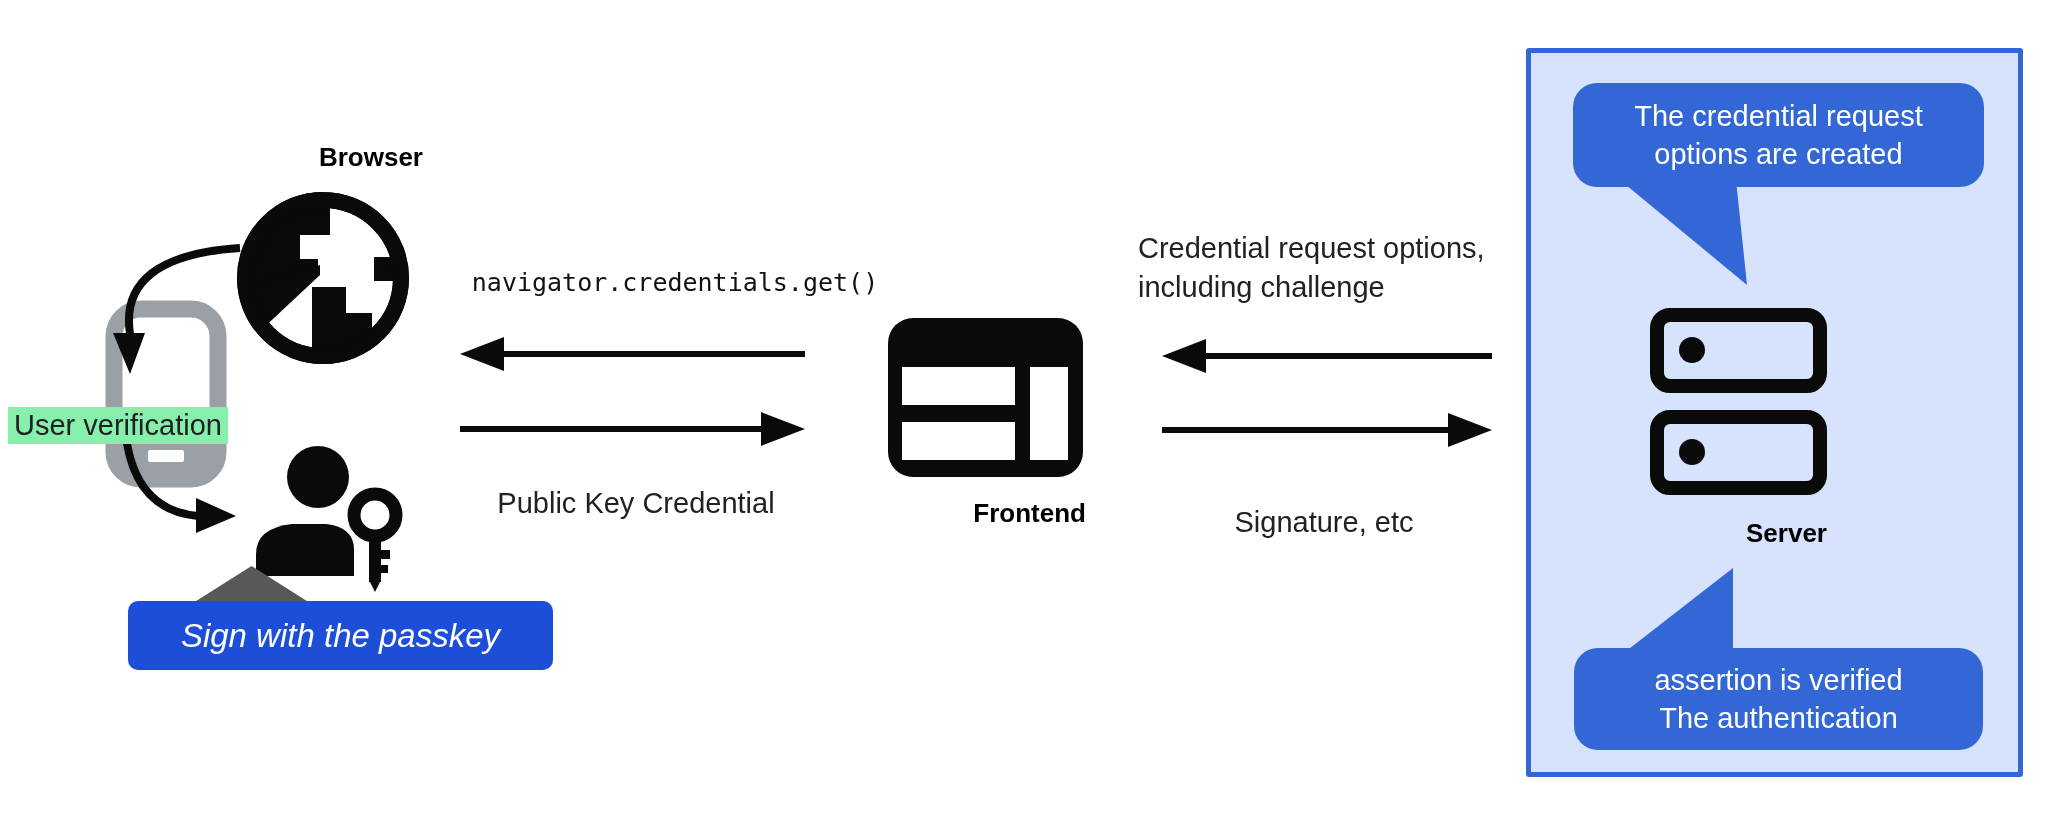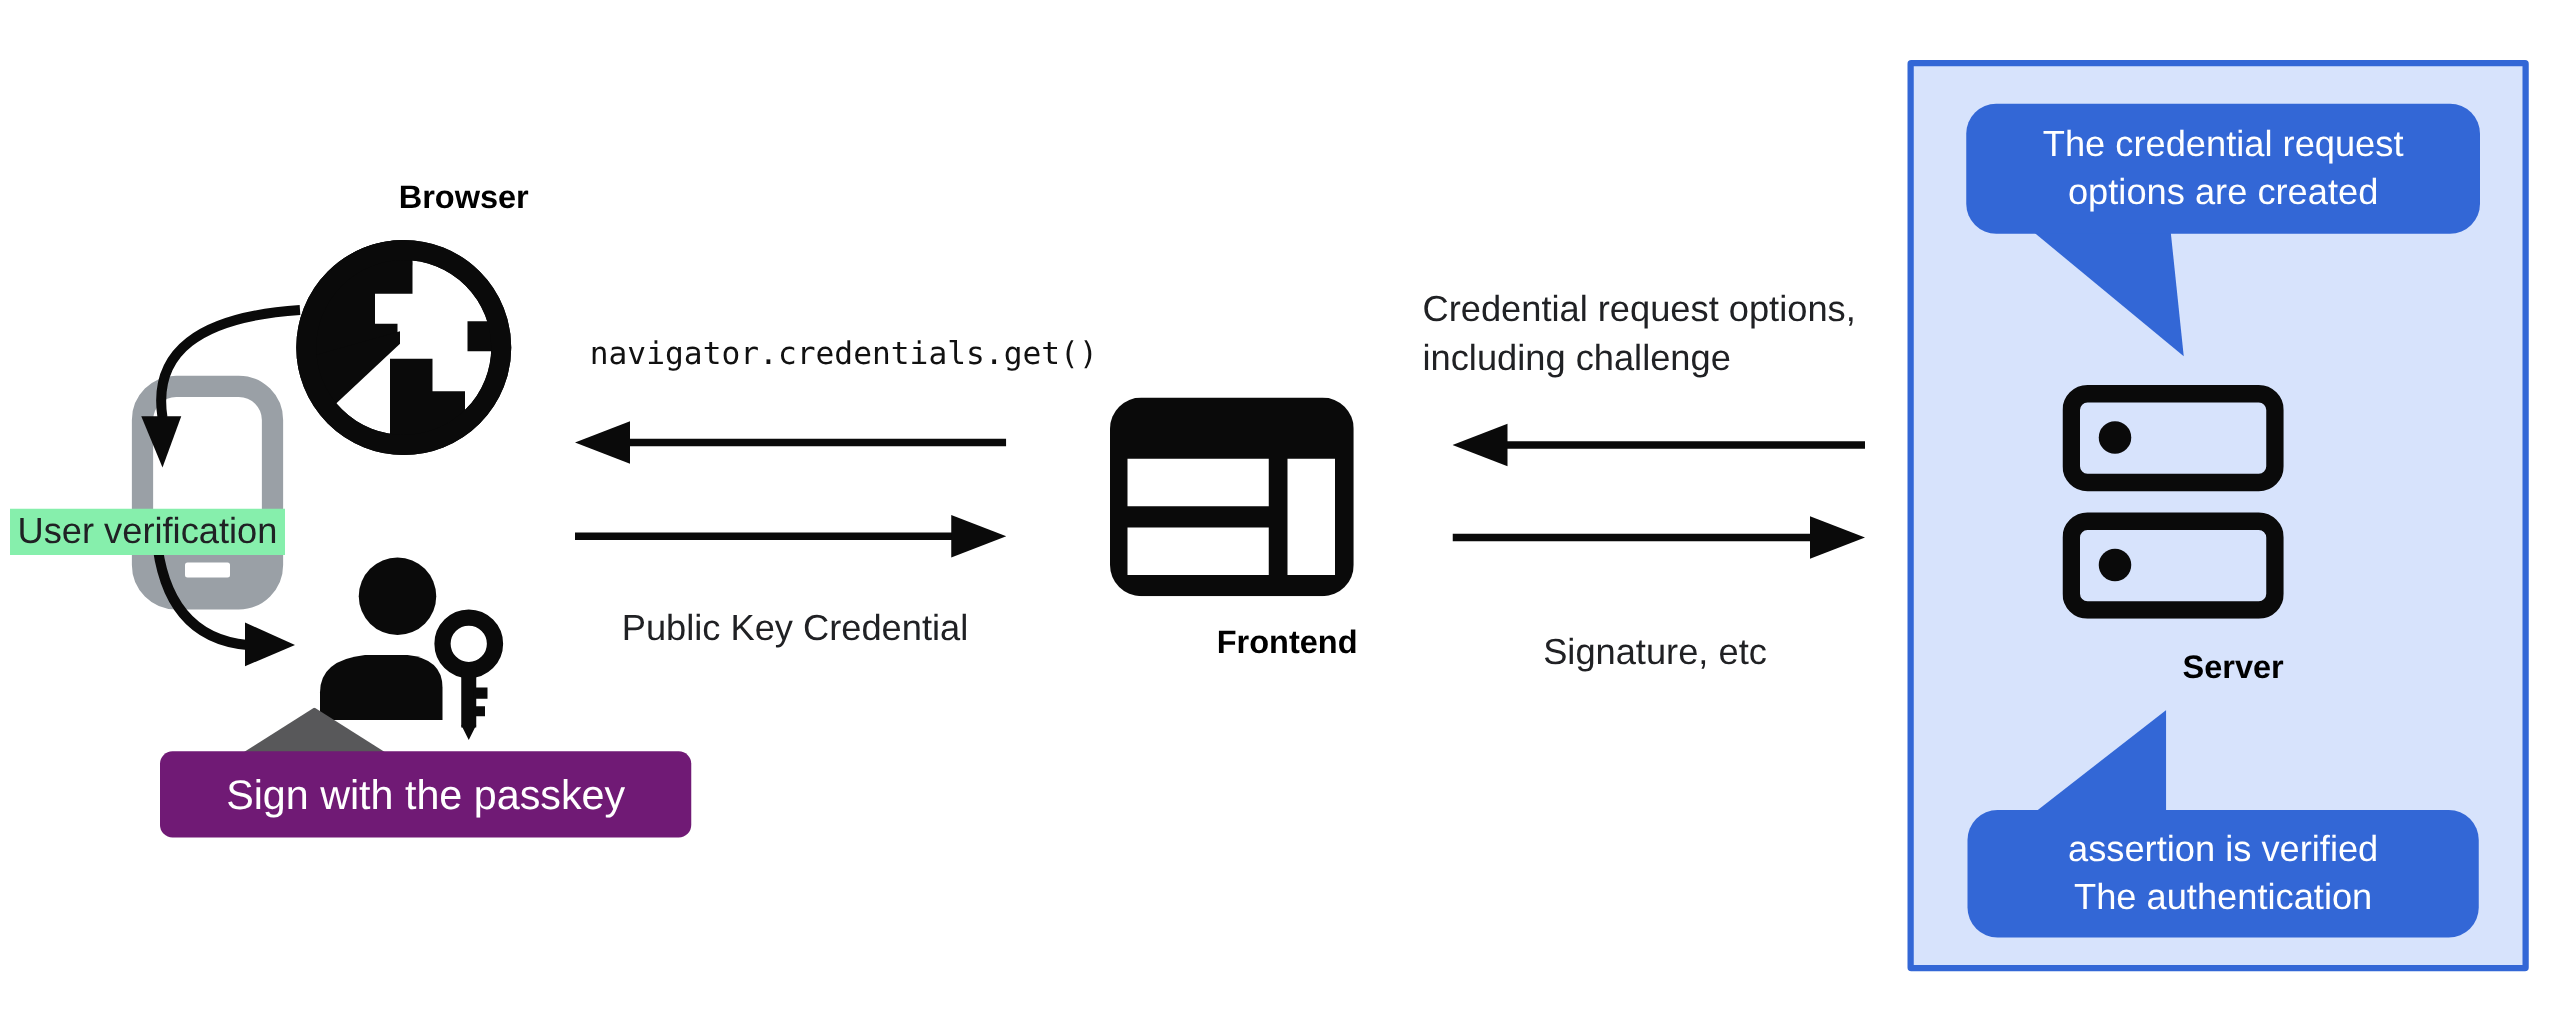--- a/index.html
+++ b/index.html
@@ -18,22 +18,22 @@
     background:#d7e3fc;border:5px solid #3367d6;box-sizing:border-box;border-radius:3px;
   }
   .bubble{
     background:#3367d6;color:#ffffff;border-radius:24px;
     display:flex;flex-direction:column;justify-content:center;align-items:center;
     font-size:29px;line-height:38px;text-align:center;margin-left:16px;
   }
   .bubble1{left:1557px;top:83px;width:411px;height:104px;}
   .bubble2{left:1558px;top:648px;width:409px;height:102px;}
   .tooltip{
-    left:128px;top:601px;width:425px;height:69px;background:#701a75;border-radius:10px;
-    color:#fff;font-size:33px;display:flex;align-items:center;justify-content:center;
+    left:128px;top:601px;width:425px;height:69px;background:#1d4ed8;border-radius:10px;
+    color:#fff;font-size:33px;display:flex;align-items:center;justify-content:center;font-style:italic;
   }
   .tooltip-pointer{
     left:193px;top:566px;width:117px;height:37px;background:#58585a;
     clip-path:polygon(0 100%,50% 0,100% 100%);
   }
   svg{display:block;}
   .textline{display:block;}
 </style>
 </head>
 <body>

